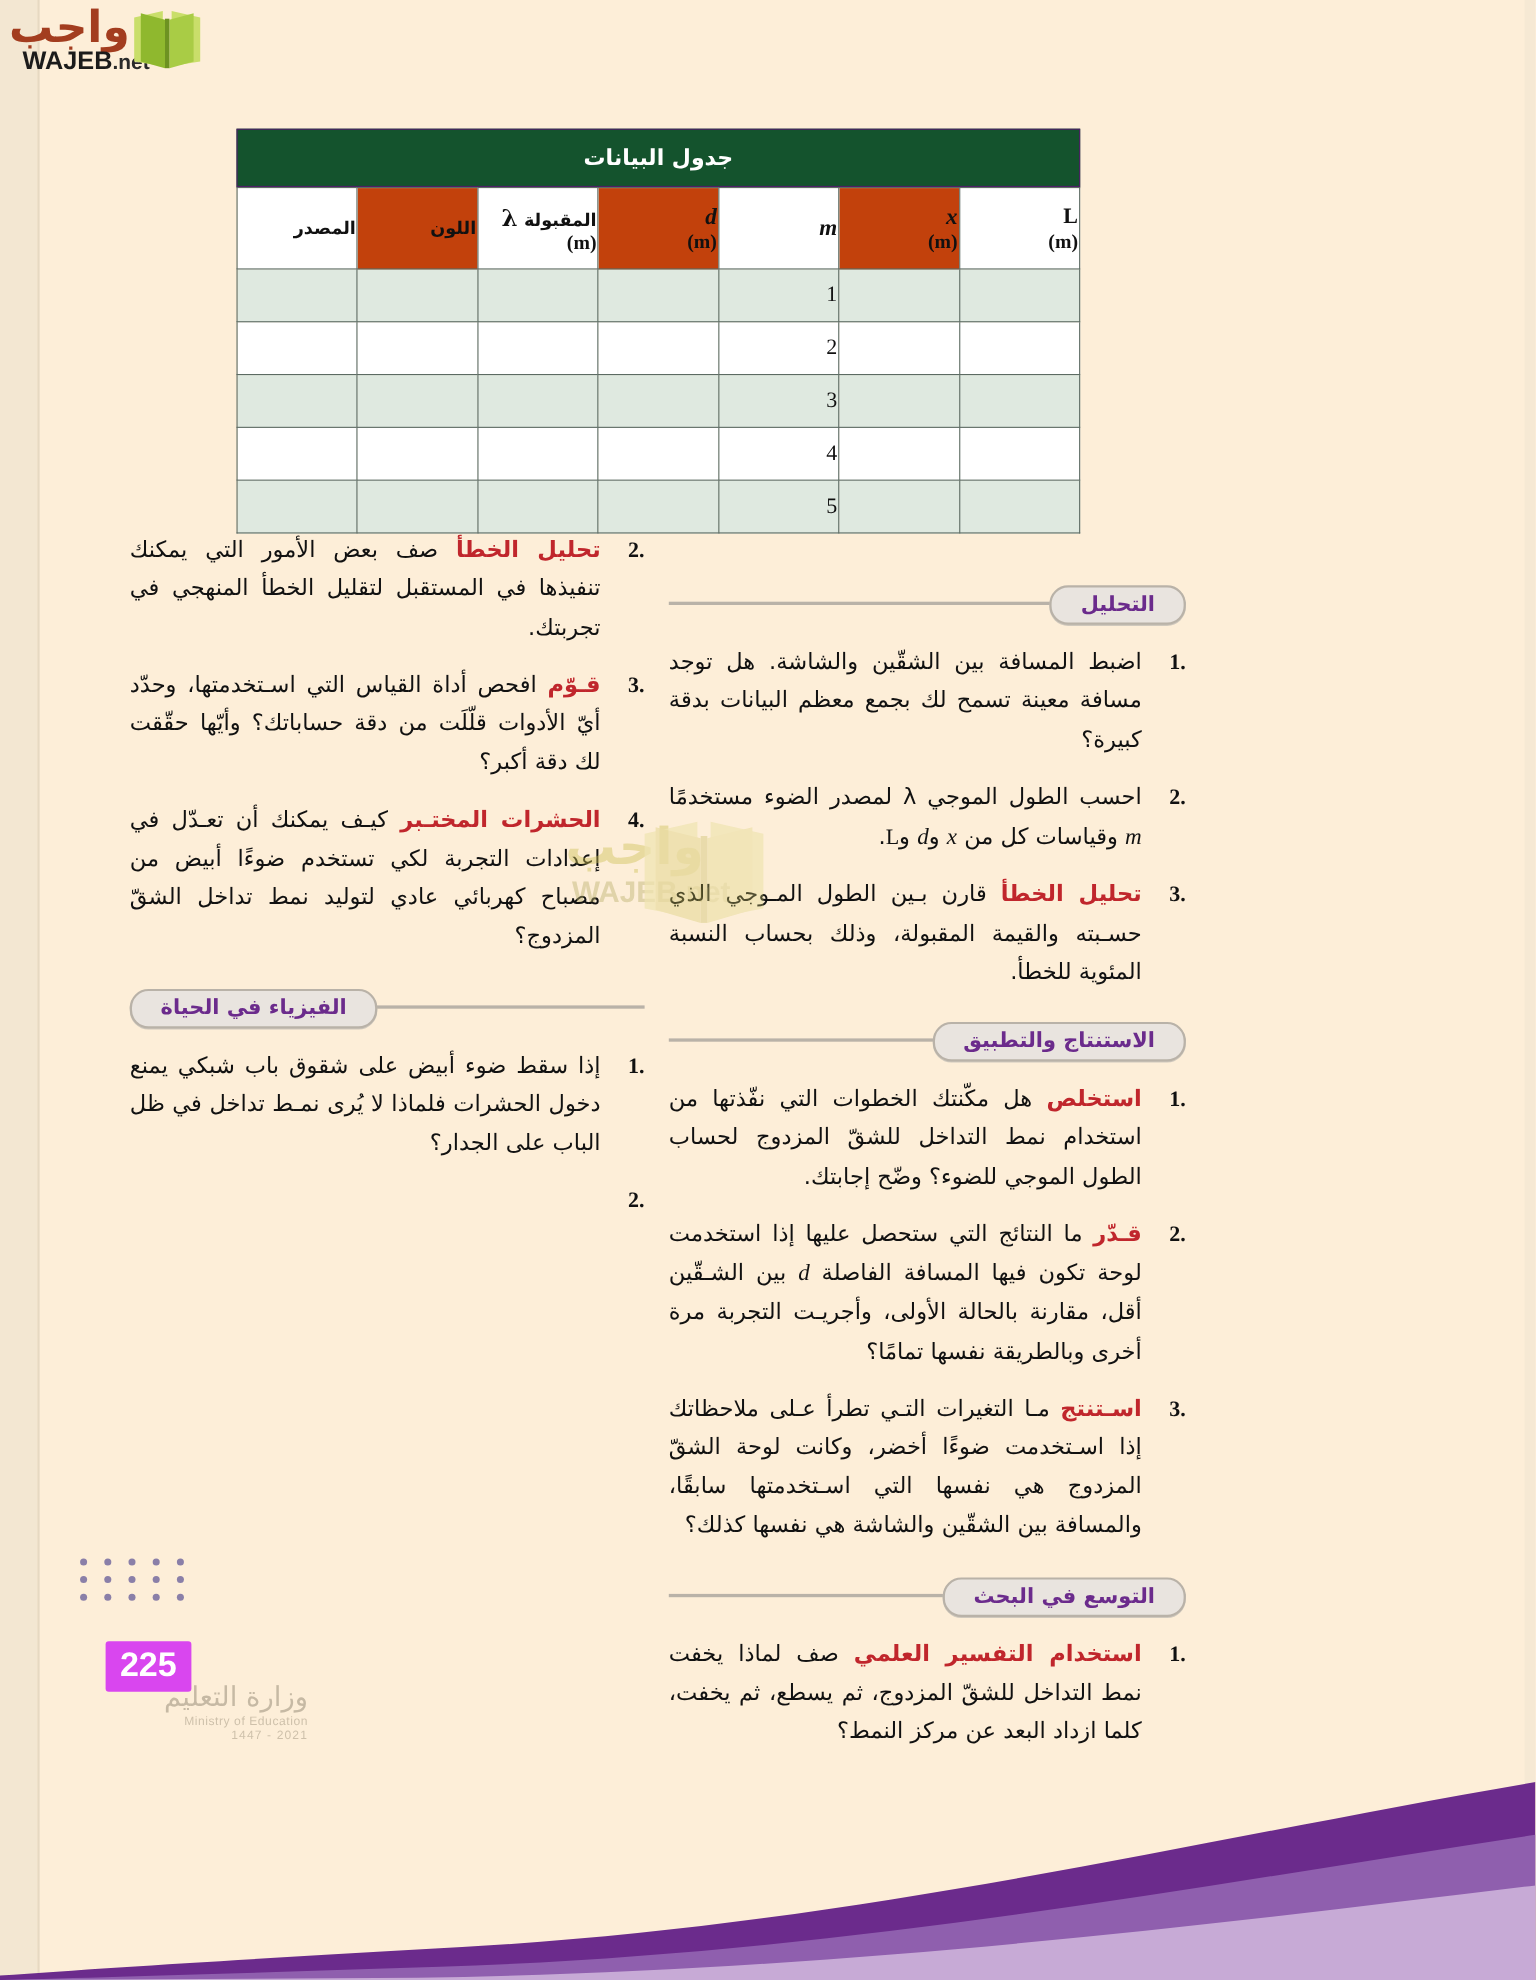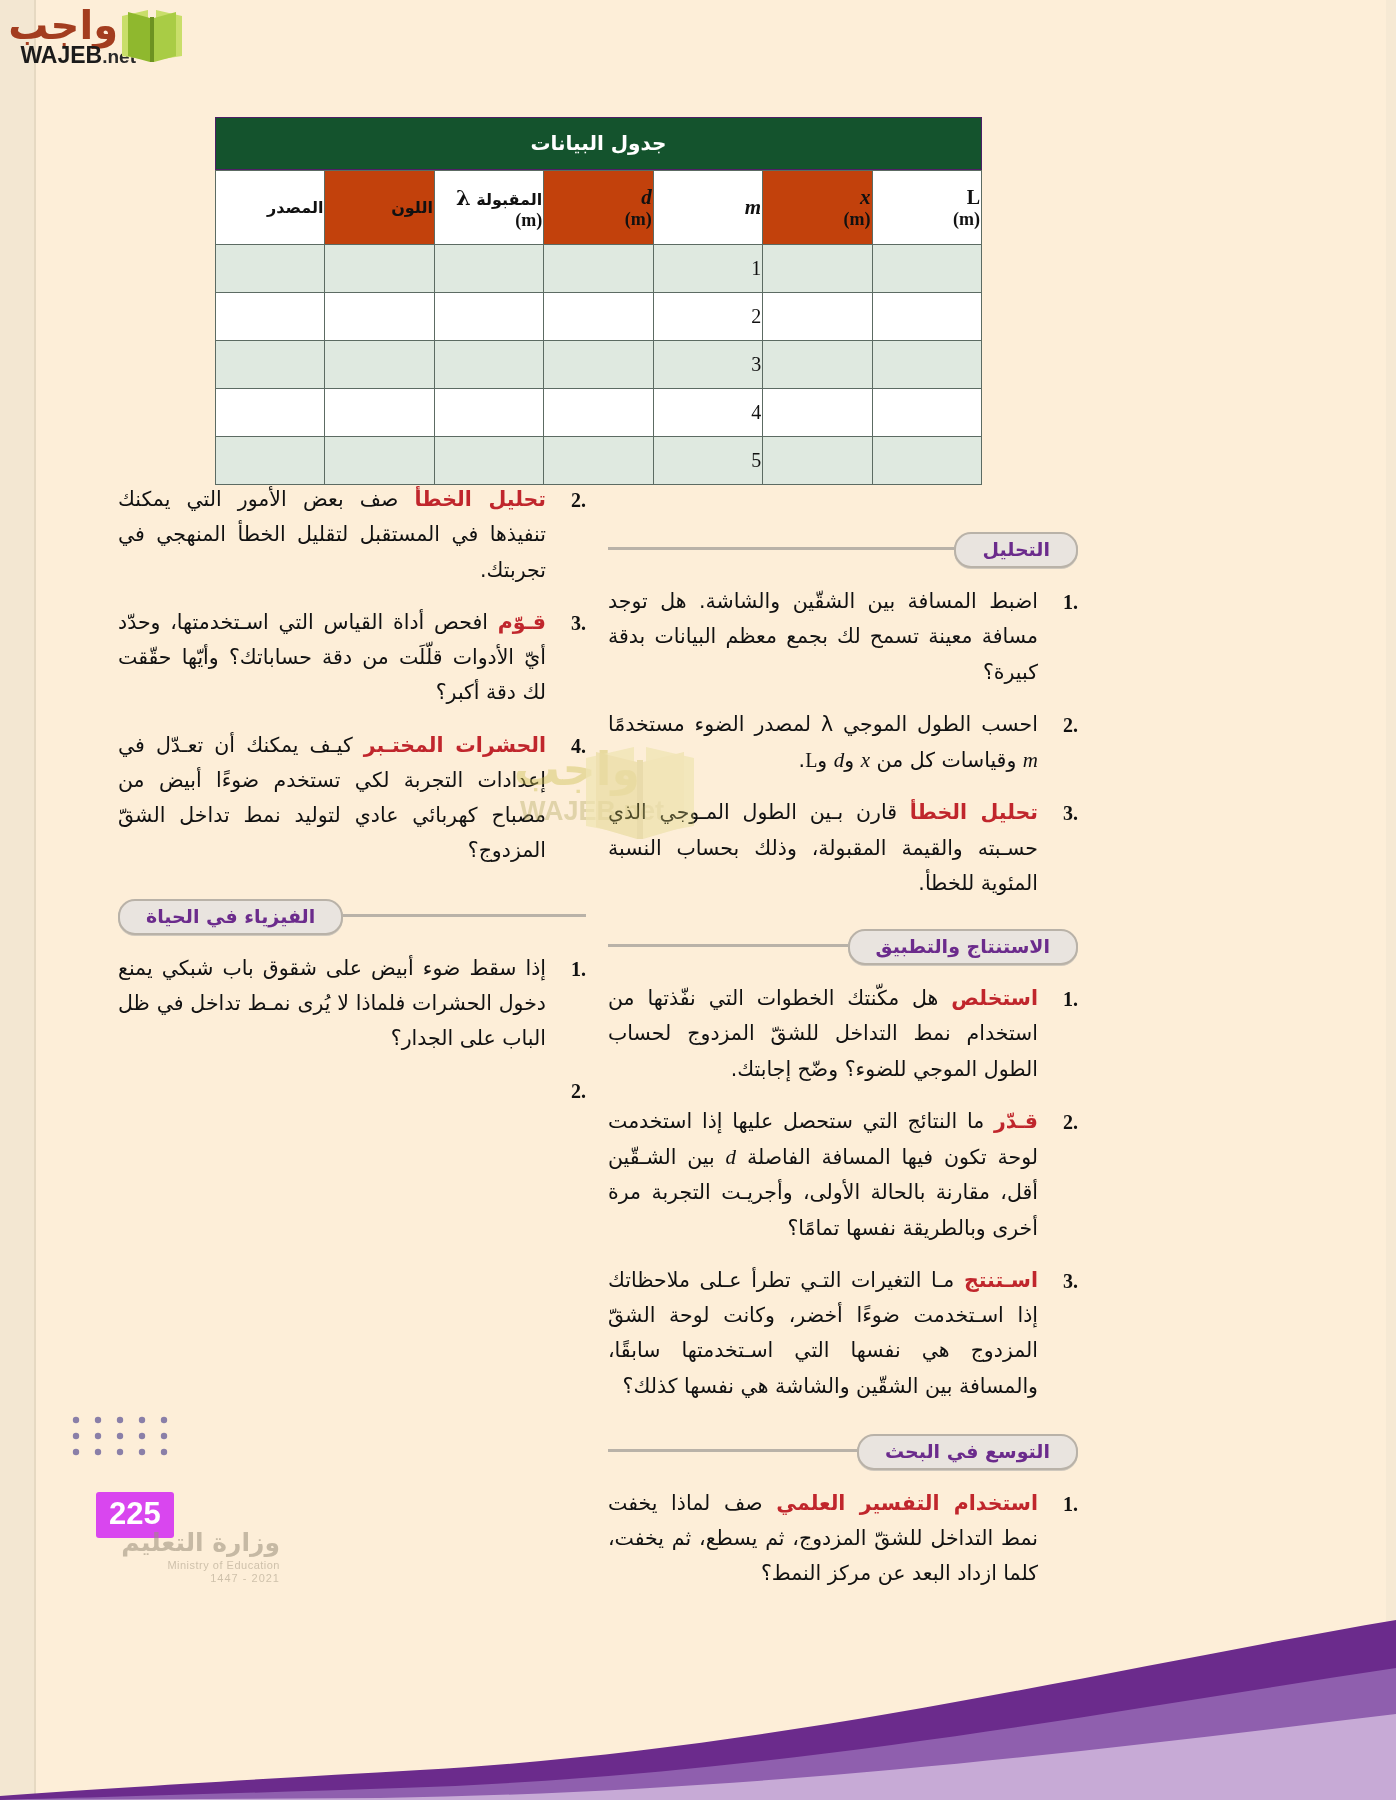--- a/index.html
+++ b/index.html
@@ -147,21 +147,21 @@
     font-weight:bold; font-size:31px;
     padding:4px 13px 6px 13px;
     border-radius:3px;
   }
   .moe {
     position:absolute; left:60px; bottom:210px; width:220px; height:62px;
     opacity:.55;
   }
   .moe-ar {
     font-family:"DejaVu Sans", sans-serif;
-    font-size:25px; font-weight:bold; color:#9a8f7a; letter-spacing:1px;
+    font-size:25px; font-weight:normal; color:#9a8f7a; letter-spacing:1px;
     direction:rtl;
   }
   .moe-lat {
     font-family:"Liberation Sans", sans-serif;
     font-size:11px; color:#a89c86; letter-spacing:.5px; margin-top:2px;
   }
   .moe-year {
     font-family:"Liberation Sans", sans-serif;
     font-size:11px; color:#a89c86; letter-spacing:1px; margin-top:1px;
   }

